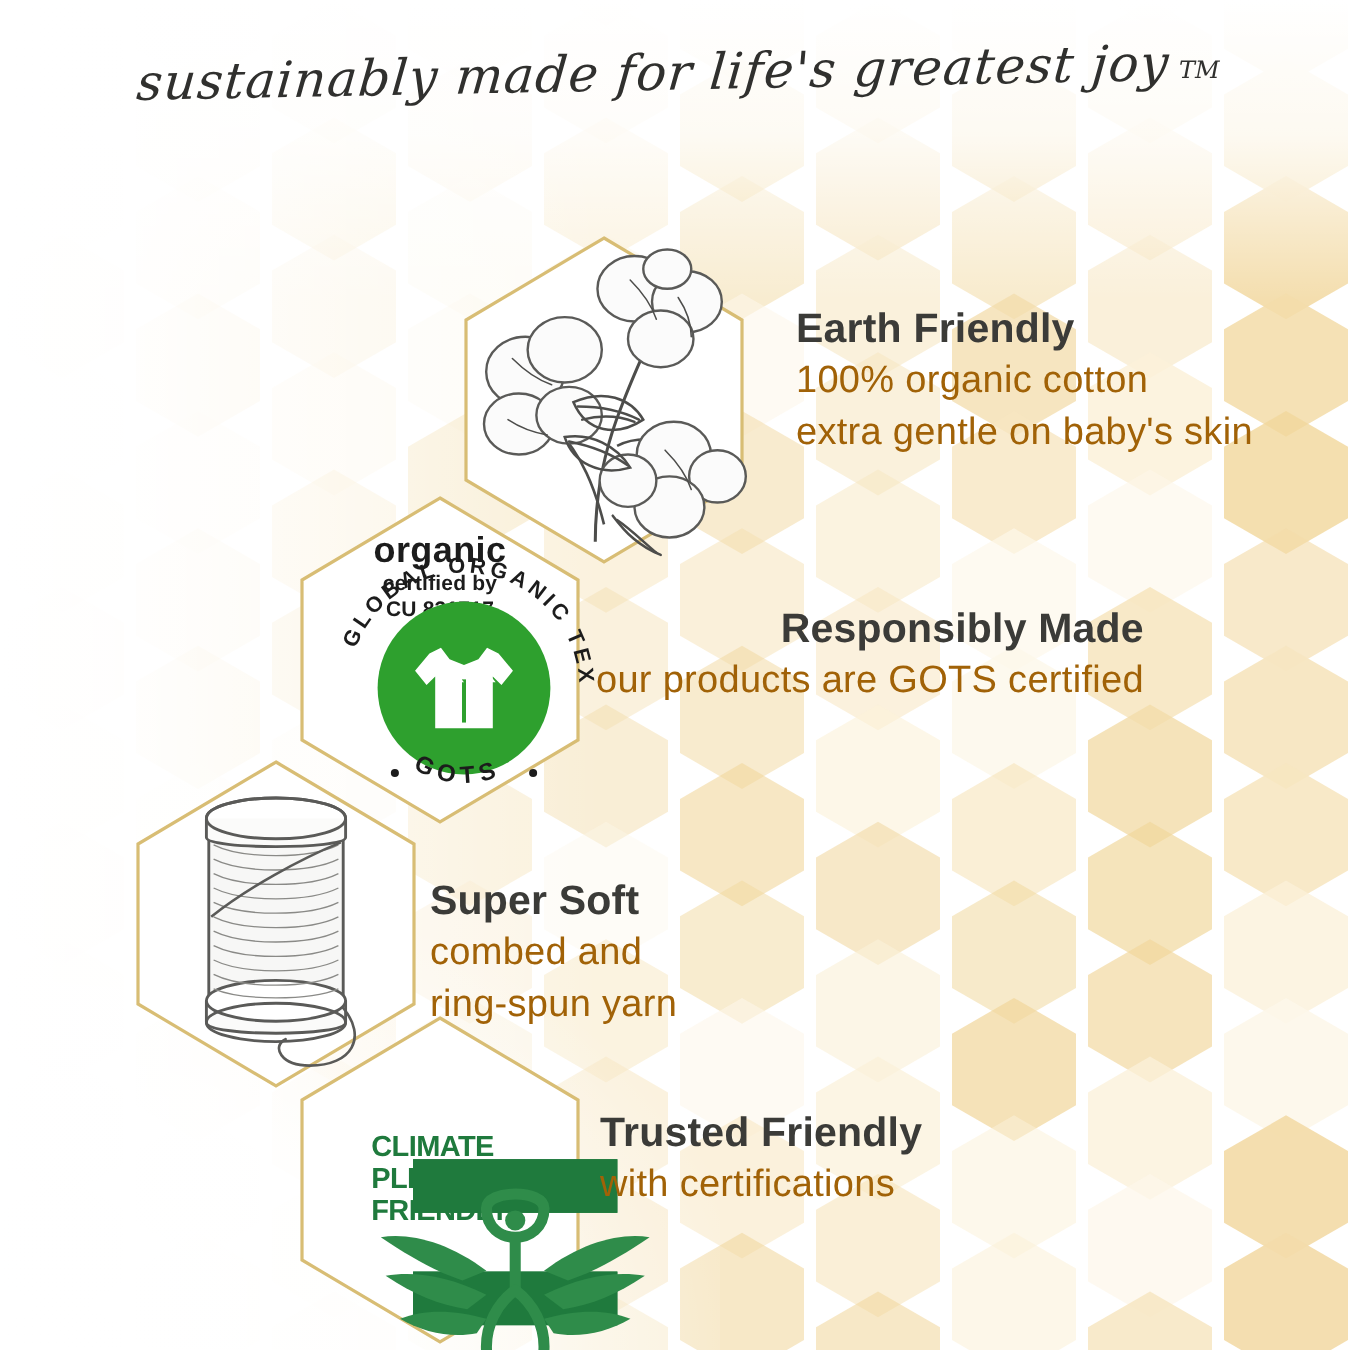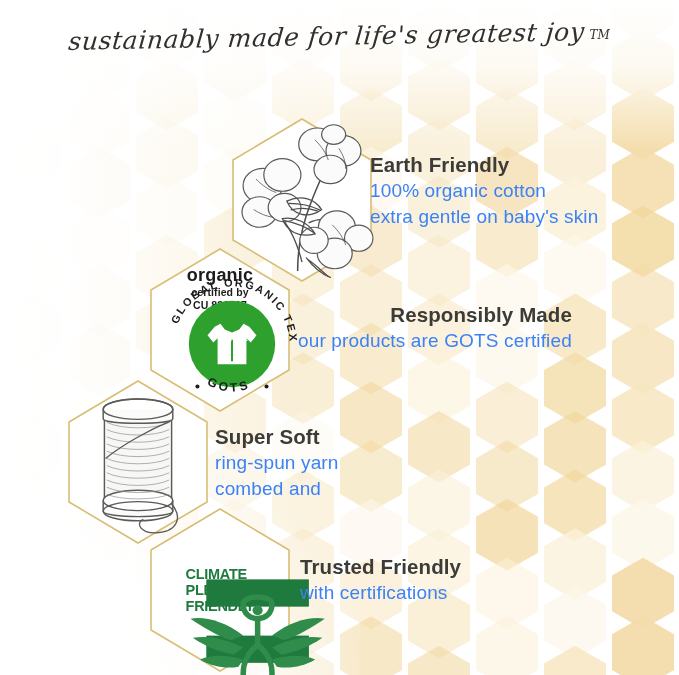--- a/index.html
+++ b/index.html
@@ -112,21 +112,21 @@
     font-size: 20.5px;
     color: #3b3b38;
     letter-spacing: 0.1px;
     line-height: 1.28;
     white-space: nowrap;
   }
   .fline {
     font-family: "Liberation Sans", sans-serif;
     font-weight: 400;
     font-size: 19px;
-    color: #3b82f6;
+    color: #a16207;
     letter-spacing: 0.15px;
     line-height: 1.34;
     white-space: nowrap;
   }
 
   
   .gots-wrap {
     position: absolute;
     left: 50%;
     top: 14px;
@@ -397,21 +397,21 @@
 
           <path d="M24 56 C30 62, 36 66, 42 68" stroke-width="0.7"></path>
           <path d="M22 84 C28 88, 34 90, 40 91" stroke-width="0.7"></path>
           <path d="M78 20 C84 26, 88 32, 90 38" stroke-width="0.7"></path>
           <path d="M100 28 C104 34, 106 40, 106 46" stroke-width="0.7"></path>
           <path d="M94 98 C100 104, 104 110, 106 116" stroke-width="0.7"></path>
         </g>
       </svg>
     </div>
   </div>
-  <div class="ftext" style="left:370px; top:152px;">
+  <div class="ftext" style="left:370px; top:152px;padding-left:28px;">
     <div class="ftitle">Earth Friendly</div>
     <div class="fline">100% organic cotton</div>
     <div class="fline">extra gentle on baby's skin</div>
   </div>
 
   <div class="hexcell" style="left:148px; top:247px;">
     <svg viewBox="0 0 144 166" aria-hidden="true">
       <polygon points="72,2 141,43 141,123 72,164 3,123 3,43" fill="#ffffff" stroke="#d8bd74" stroke-width="1.6"></polygon>
     </svg>
     <div class="gots-wrap">
@@ -485,24 +485,24 @@
           <path d="M34 92 C46 97, 74 97, 86 92"></path>
           <path d="M34 32 C46 38, 74 38, 86 32"></path>
         </g>
 
         <path d="M33 62 C48 50, 70 38, 87 31" fill="none" stroke="#5a5a58" stroke-width="1.1"></path>
 
         <path d="M88 100 C98 112, 92 124, 74 124 C62 124, 58 116, 64 113" fill="none" stroke="#5a5a58" stroke-width="1.1" stroke-linecap="round"></path>
       </svg>
     </div>
   </div>
-  <div class="ftext" style="left:215px; top:424px;">
+  <div class="ftext" style="left:215px; top:438px;">
     <div class="ftitle">Super Soft</div>
+    <div class="fline">combed and</div>
     <div class="fline">ring-spun yarn</div>
-    <div class="fline">combed and</div>
   </div>
 
   <div class="hexcell" style="left:148px; top:507px;">
     <svg viewBox="0 0 144 166" aria-hidden="true">
       <polygon points="72,2 141,43 141,123 72,164 3,123 3,43" fill="#ffffff" stroke="#d8bd74" stroke-width="1.6"></polygon>
     </svg>
     <div class="cpf-wrap">
       <div class="cpf-words">
         <div class="cpf-line">
           <span class="cpf-word">CLIMATE</span>

